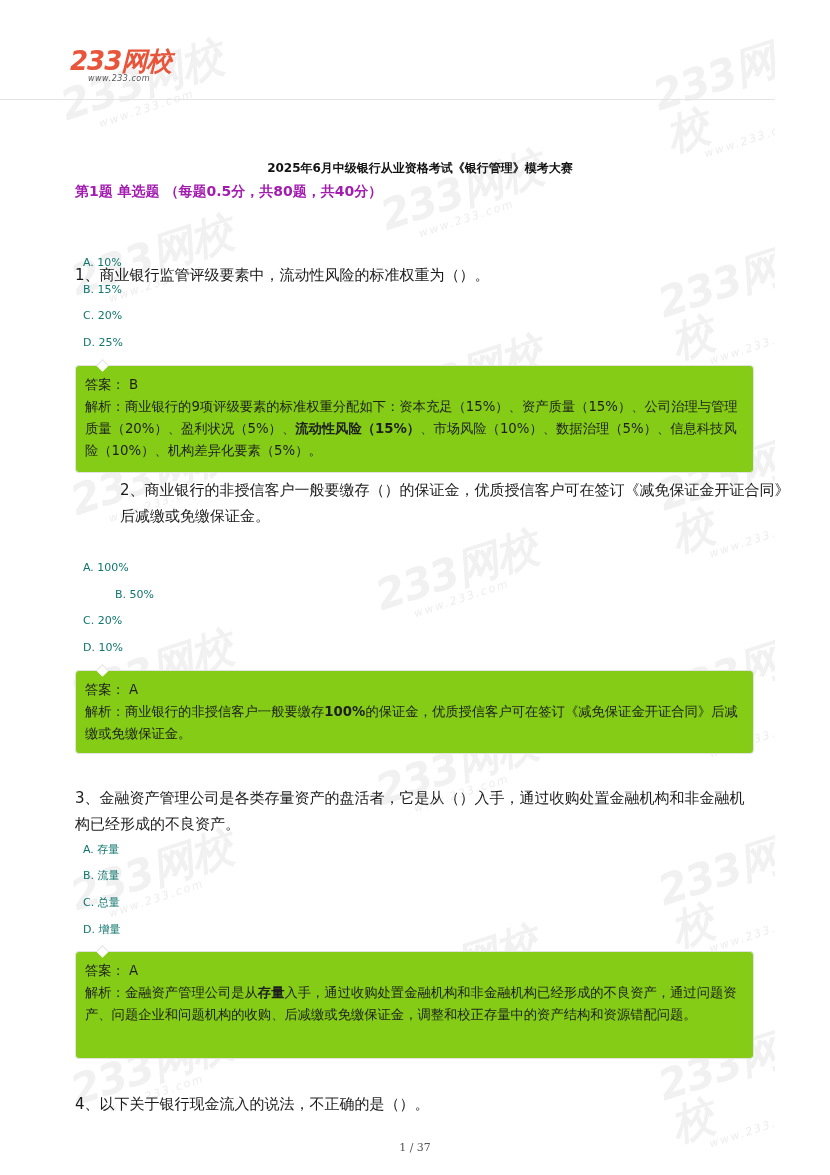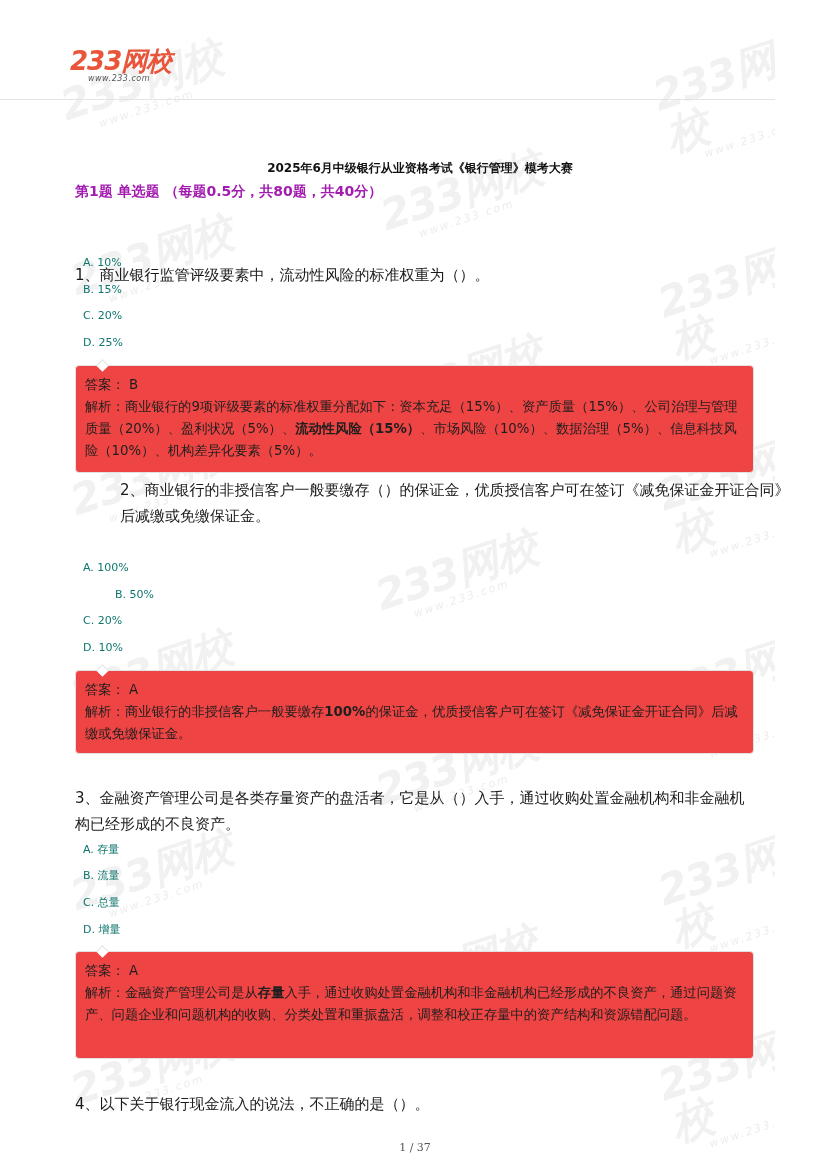--- a/index.html
+++ b/index.html
@@ -20,21 +20,21 @@
     .tagline { position: absolute; left: 111px; top: 12px; font-size: 11.5px; color: #333; white-space: nowrap; }
     .header-line { position: absolute; left: 0; top: 99px; width: 775px; height: 1px; background: #e4e4e4; z-index: 1; }
 
     .content { position: absolute; left: 75px; top: 0; width: 680px; z-index: 1; }
     .title { position: absolute; left: 0; top: 130px; width: 690px; text-align: center; font-size: 12px; font-weight: bold; color: #111; margin-top: 30px; }
     .section { position: absolute; left: 0; top: 183px; font-size: 14px; font-weight: bold; color: #a21caf; }
 
     .q-stem { position: absolute; left: 0; font-size: 15px; line-height: 26px; color: #1a1a1a; width: 680px; }
     .opt { position: absolute; left: 8px; font-size: 11px; color: #0f766e; line-height: 20px; }
 
-    .answer-box { position: absolute; left: 0; width: 679px; border: 1px solid #e2e2e2; border-radius: 4px; background: #ef4444; box-sizing: border-box; padding: 8px 10px 24px 9px; font-size: 13.3px; line-height: 22px; color: #1e1e1e; }
+    .answer-box { position: absolute; left: 0; width: 679px; border: 1px solid #e2e2e2; border-radius: 4px; background: #84cc16; box-sizing: border-box; padding: 8px 10px 24px 9px; font-size: 13.3px; line-height: 22px; color: #1e1e1e; }
     .answer-box .notch { position: absolute; left: 22px; top: -5px; width: 8px; height: 8px; background: #fff; border-left: 1px solid #e2e2e2; border-top: 1px solid #e2e2e2; transform: rotate(45deg); }
     .answer-line { display: block; }
     .bold { font-weight: bold; }
 
     .page-num { position: absolute; left: 0; top: 1141px; width: 830px; text-align: center; font-family: "DejaVu Serif", serif; font-size: 11px; color: #555; z-index: 1; }
   </style>
 </head>
 <body>
 
 <div class="watermarks">
@@ -143,19 +143,19 @@
   </div>
 
   <div class="q-stem" style="top:785px;">3、金融资产管理公司是各类存量资产的盘活者，它是从（）入手，通过收购处置金融机构和非金融机构已经形成的不良资产。</div>
   <div class="opt" style="top:840px;">A. 存量</div>
   <div class="opt" style="top:866px;">B. 流量</div>
   <div class="opt" style="top:893px;">C. 总量</div>
   <div class="opt" style="top:920px;">D. 增量</div>
   <div class="answer-box" style="top:951px;height:108px;">
     <div class="notch"></div>
     <span class="answer-line">答案：  A</span>
-    <span><span>解析：金融资产管理公司是从</span><span class="bold">存量</span><span>入手，通过收购处置金融机构和非金融机构已经形成的不良资产，通过问题资产、问题企业和问题机构的收购、分类处置和重振盘活，调整和校正存量中的资产结构和资源错配问题。</span></span>
+    <span><span>解析：金融资产管理公司是从</span><span class="bold">存量</span><span>入手，通过收购处置金融机构和非金融机构已经形成的不良资产，通过问题资产、问题企业和问题机构的收购、后减缴或免缴保证金，调整和校正存量中的资产结构和资源错配问题。</span></span>
   </div>
 
   <div class="q-stem" style="top:1091px;">4、以下关于银行现金流入的说法，不正确的是（）。</div>
 </div>
 
 <div class="page-num">1 / 37</div>
 
 </body></html>

